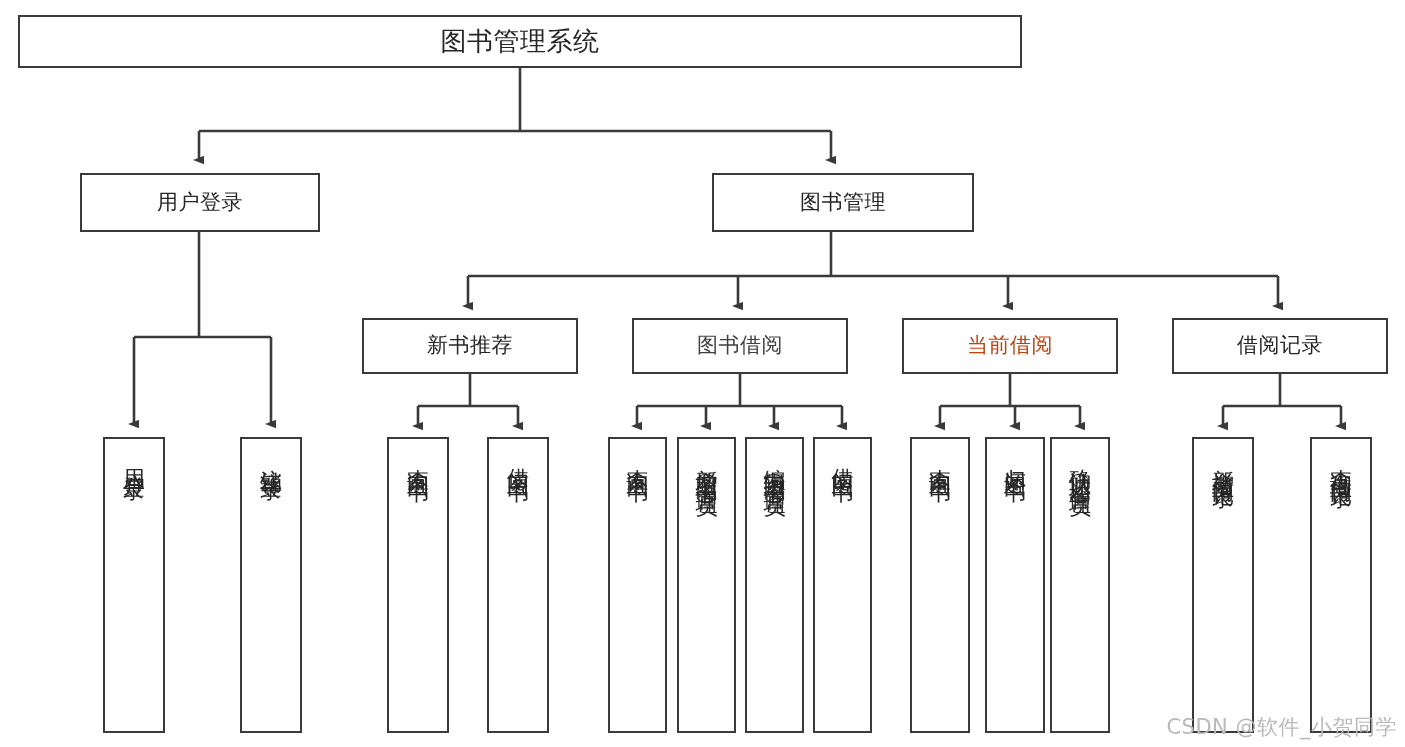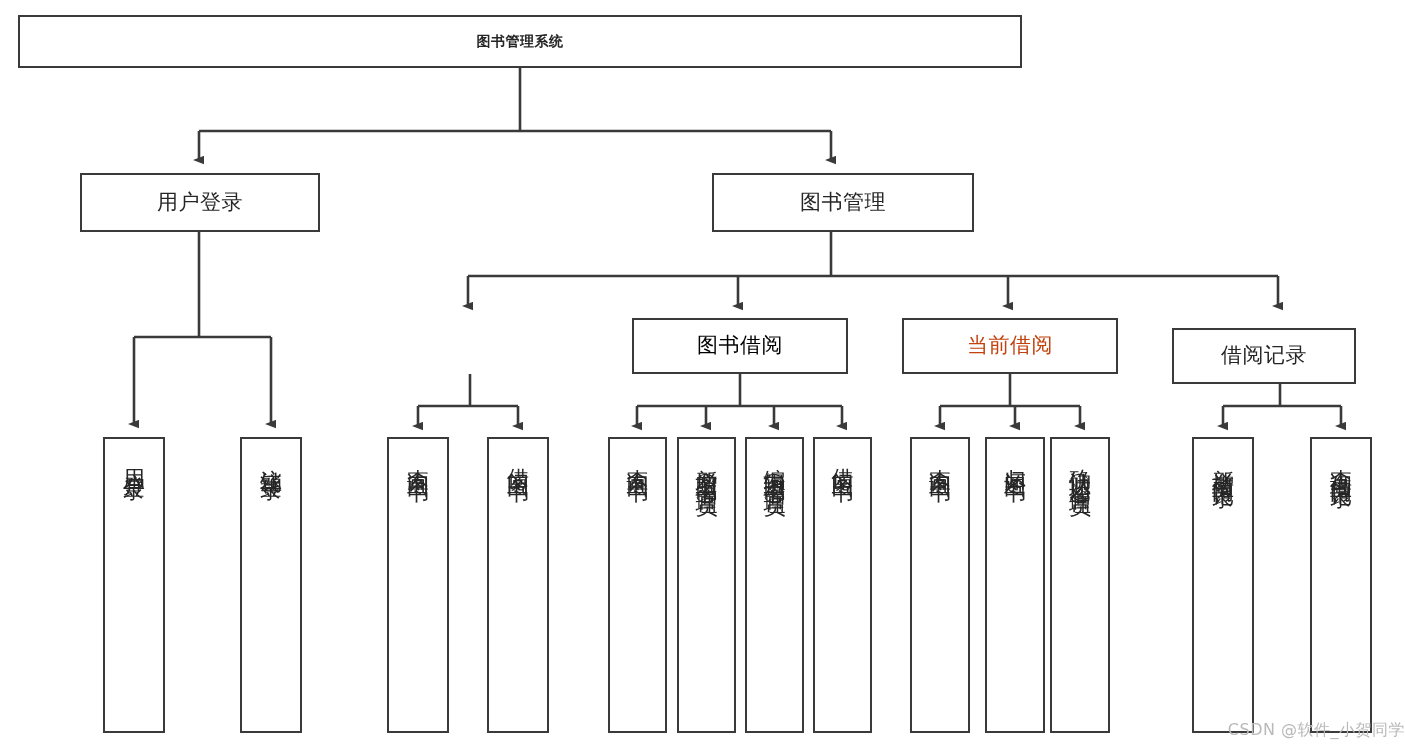--- a/index.html
+++ b/index.html
@@ -36,22 +36,21 @@
     line-height: 1.12;
     color: #262626;
     white-space: nowrap;
   }
   .node-h .node-label {
     writing-mode: horizontal-tb;
     font-size: 21px;
     letter-spacing: 0.5px;
   }
   .node-root .node-label {
-    font-size: 14px;
-    font-weight: bold;
+    font-size: 26px;
   }
   .node-v {
     align-items: flex-start;
     justify-content: center;
     padding-top: 12px;
   }
   .node-v .node-label {
     writing-mode: vertical-rl;
     text-orientation: upright;
     font-size: 22px;
@@ -62,23 +61,23 @@
   #connectors {
     position: absolute;
     left: 0;
     top: 0;
     width: 1405px;
     height: 747px;
     pointer-events: none;
   }
   #watermark {
     position: absolute;
-    right: 0;
+    right: 8px;
     bottom: 6px;
-    font-size: 16px;
+    font-size: 21px;
     color: #b9b9b9;
     letter-spacing: 0.5px;
     white-space: nowrap;
     font-family: "DejaVu Sans", "Liberation Sans", sans-serif;
   }
 </style>
 </head>
 <body>
 
 <div id="diagram-root" style="background: rgb(255, 255, 255);">
@@ -137,27 +136,30 @@
     <span class="node-label" style="color: rgb(38, 38, 38);">图书管理系统</span>
   </div>
 
   <div class="node-box node-h" style="left: 80px; top: 173px; width: 240px; height: 59px; border-color: rgb(58, 58, 58);">
     <span class="node-label" style="color: rgb(38, 38, 38);">用户登录</span>
   </div>
   <div class="node-box node-h" style="left: 712px; top: 173px; width: 262px; height: 59px; border-color: rgb(58, 58, 58);">
     <span class="node-label" style="color: rgb(38, 38, 38);">图书管理</span>
   </div>
 
+  <div class="node-box node-h" style="left: 362px; top: 318px; width: 216px; height: 56px; border-color: rgb(58, 58, 58);">
+    <span class="node-label" style="color: rgb(38, 38, 38);">新书推荐</span>
+  </div>
   <div class="node-box node-h" style="left: 632px; top: 318px; width: 216px; height: 56px; border-color: rgb(58, 58, 58);">
-    <span class="node-label" style="color: #000000;">图书借阅</span>
+    <span class="node-label" style="color: #404040;">图书借阅</span>
   </div>
   <div class="node-box node-h" style="left: 902px; top: 318px; width: 216px; height: 56px; border-color: rgb(58, 58, 58);">
     <span class="node-label" style="color: #c2410c;">当前借阅</span>
   </div>
-  <div class="node-box node-h" style="left: 1172px; top: 328px; width: 184px; height: 56px; border-color: rgb(58, 58, 58);">
+  <div class="node-box node-h" style="left: 1172px; top: 318px; width: 216px; height: 56px; border-color: rgb(58, 58, 58);">
     <span class="node-label" style="color: rgb(38, 38, 38);">借阅记录</span>
   </div>
 
   <div class="node-box node-v" style="left: 103px; top: 437px; width: 62px; height: 296px; border-color: rgb(58, 58, 58);">
     <span class="node-label" style="color: rgb(38, 38, 38);">用户登录</span>
   </div>
   <div class="node-box node-v" style="left: 240px; top: 437px; width: 62px; height: 296px; border-color: rgb(58, 58, 58);">
     <span class="node-label" style="color: rgb(38, 38, 38);">注销登录</span>
   </div>
   <div class="node-box node-v" style="left: 387px; top: 437px; width: 62px; height: 296px; border-color: rgb(58, 58, 58);">

